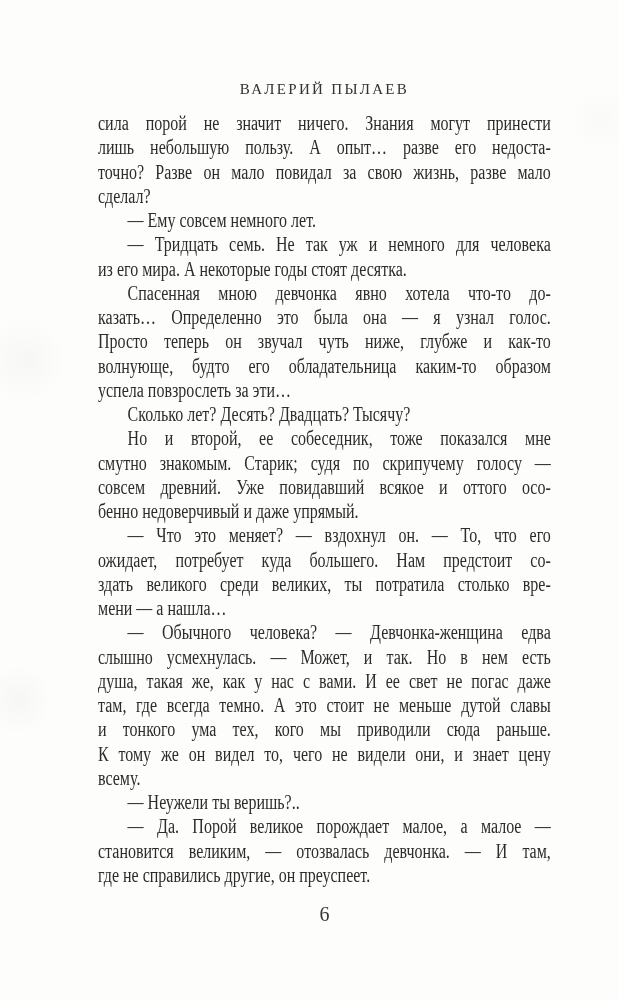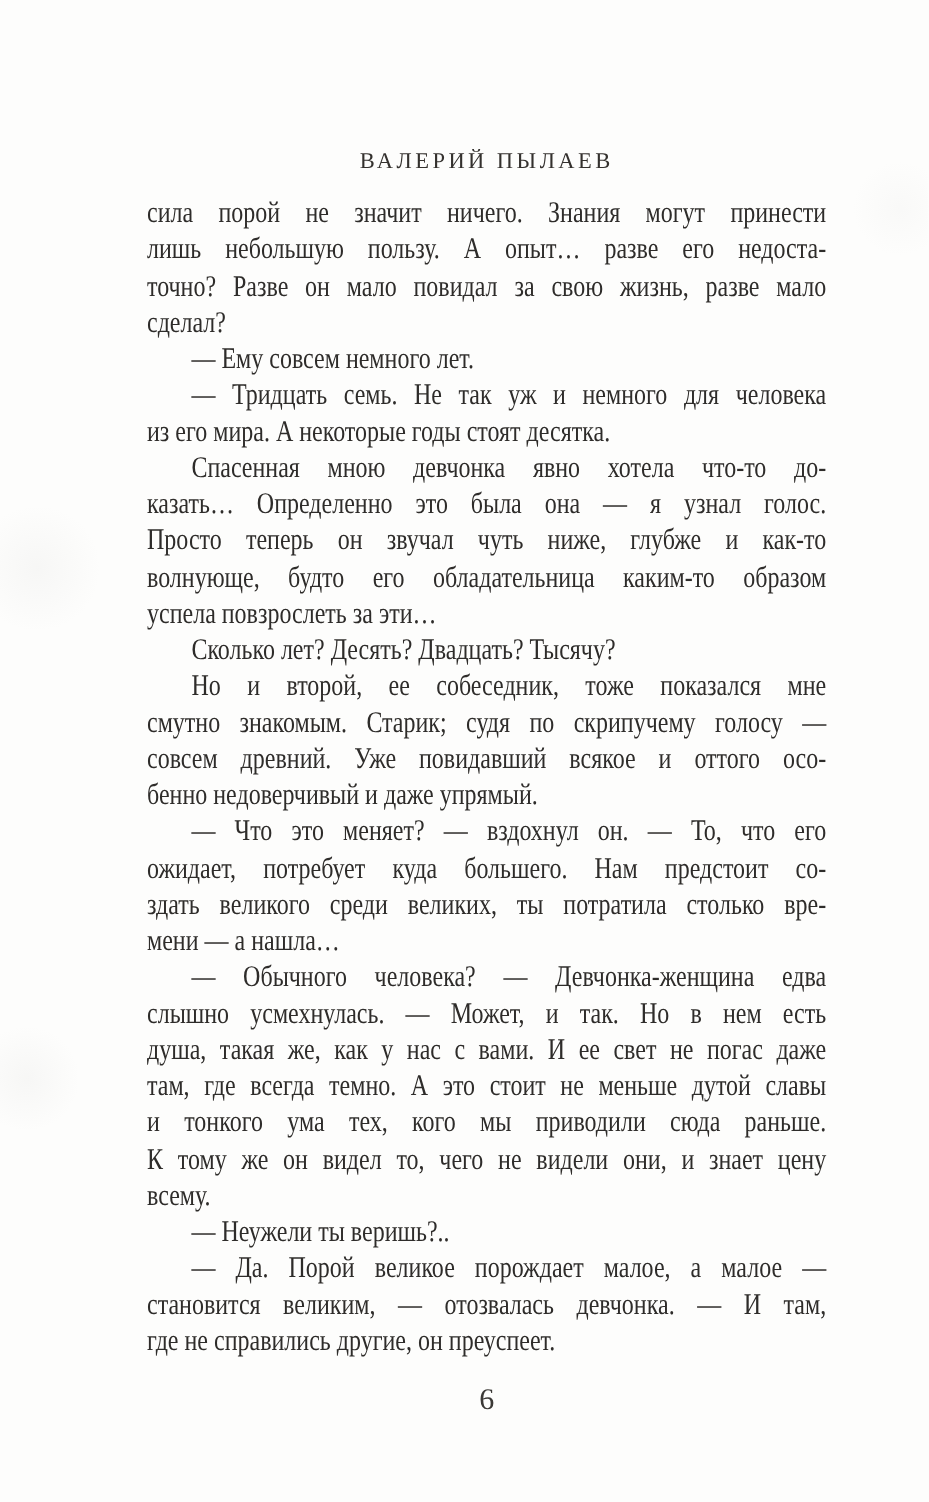--- a/index.html
+++ b/index.html
@@ -17,21 +17,20 @@
     position: relative;
     width: 619px;
     height: 875px;
     
     background:
       radial-gradient(circle 60px at 25px 360px, rgba(190,190,188,0.10), rgba(190,190,188,0) 70%),
       radial-gradient(circle 50px at 18px 700px, rgba(190,190,188,0.10), rgba(190,190,188,0) 70%),
       radial-gradient(circle 80px at 600px 980px, rgba(200,200,198,0.12), rgba(200,200,198,0) 70%),
       radial-gradient(circle 45px at 600px 120px, rgba(200,200,198,0.08), rgba(200,200,198,0) 70%),
       #fdfdfc;
-    margin-top: 19px;
   }
   .running-header {
     position: absolute;
     left: 98px;
     top: 80px;
     width: 453px;
     text-align: center;
     font-size: 15px;
     line-height: 18px;
     letter-spacing: 2.3px;

